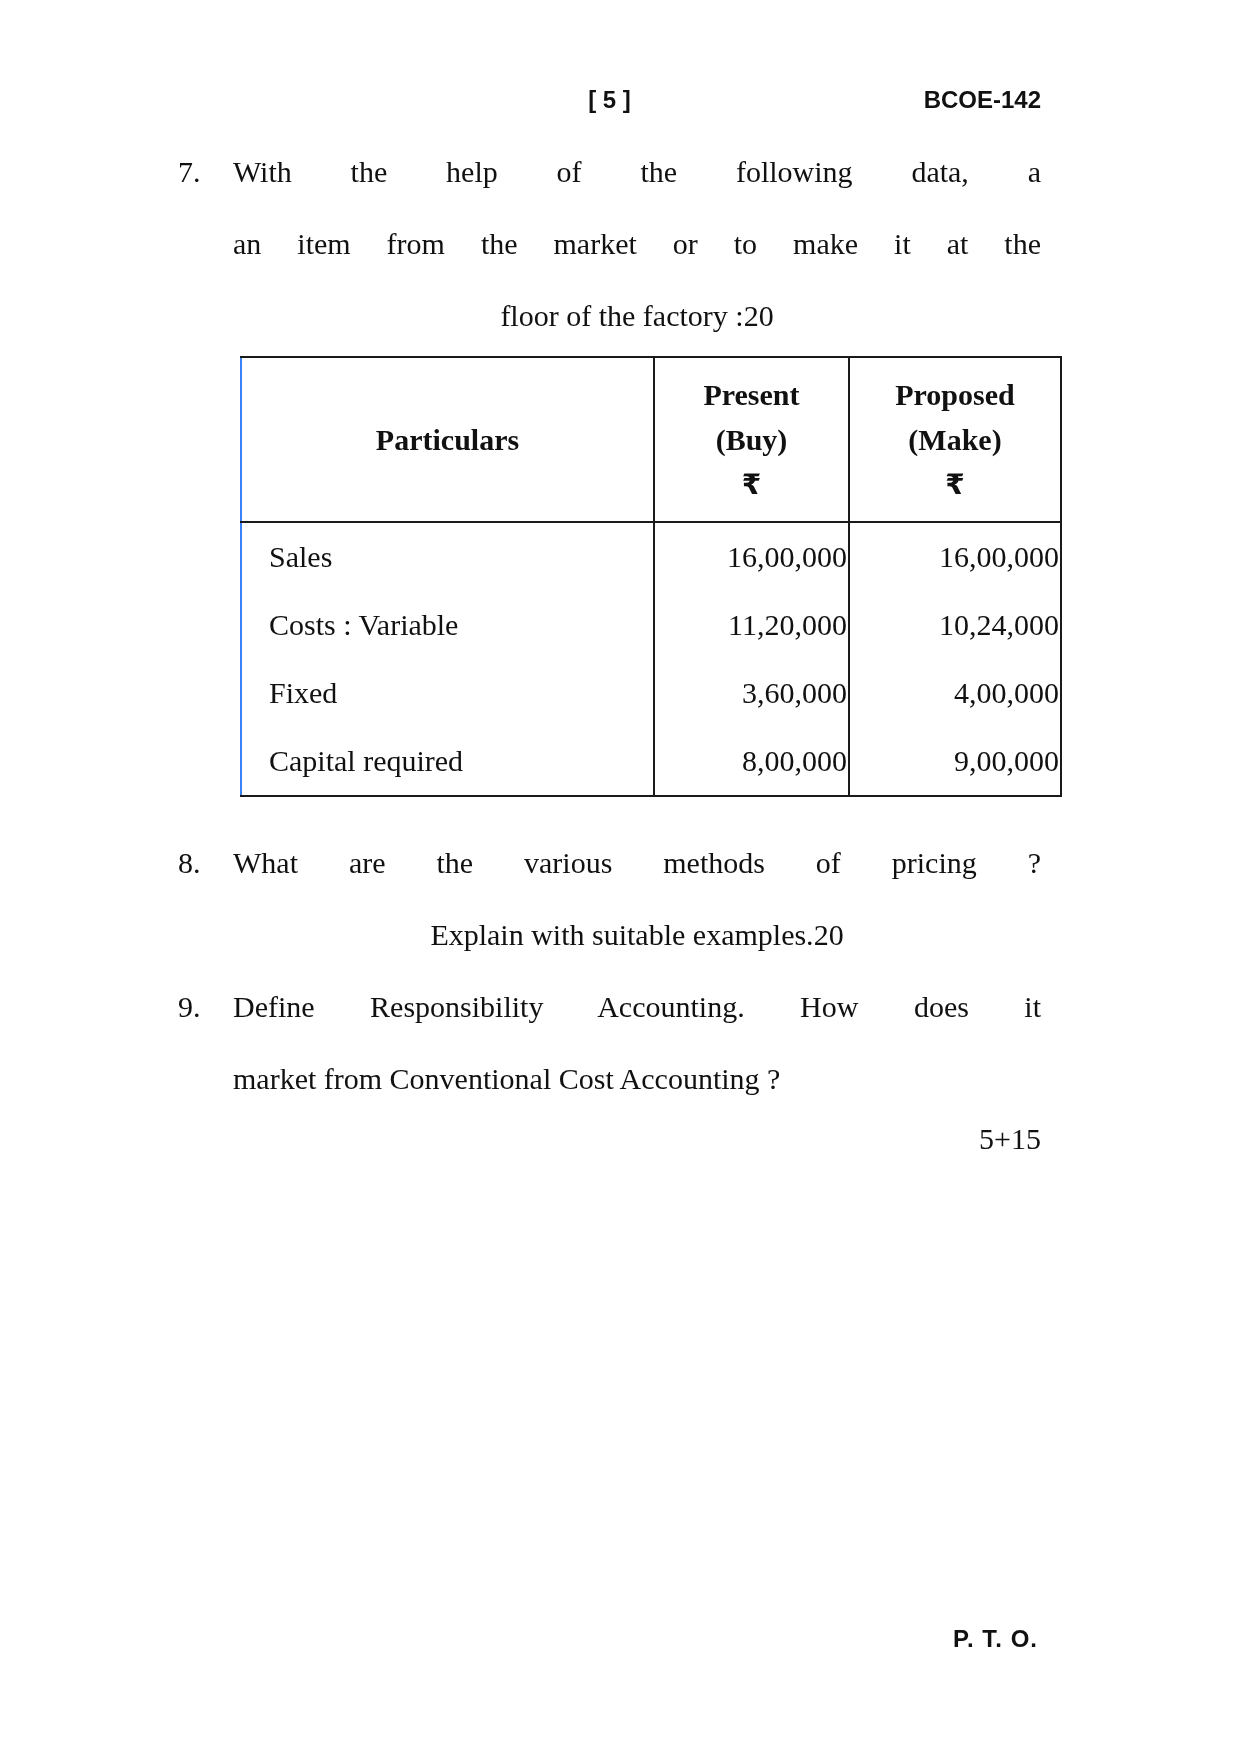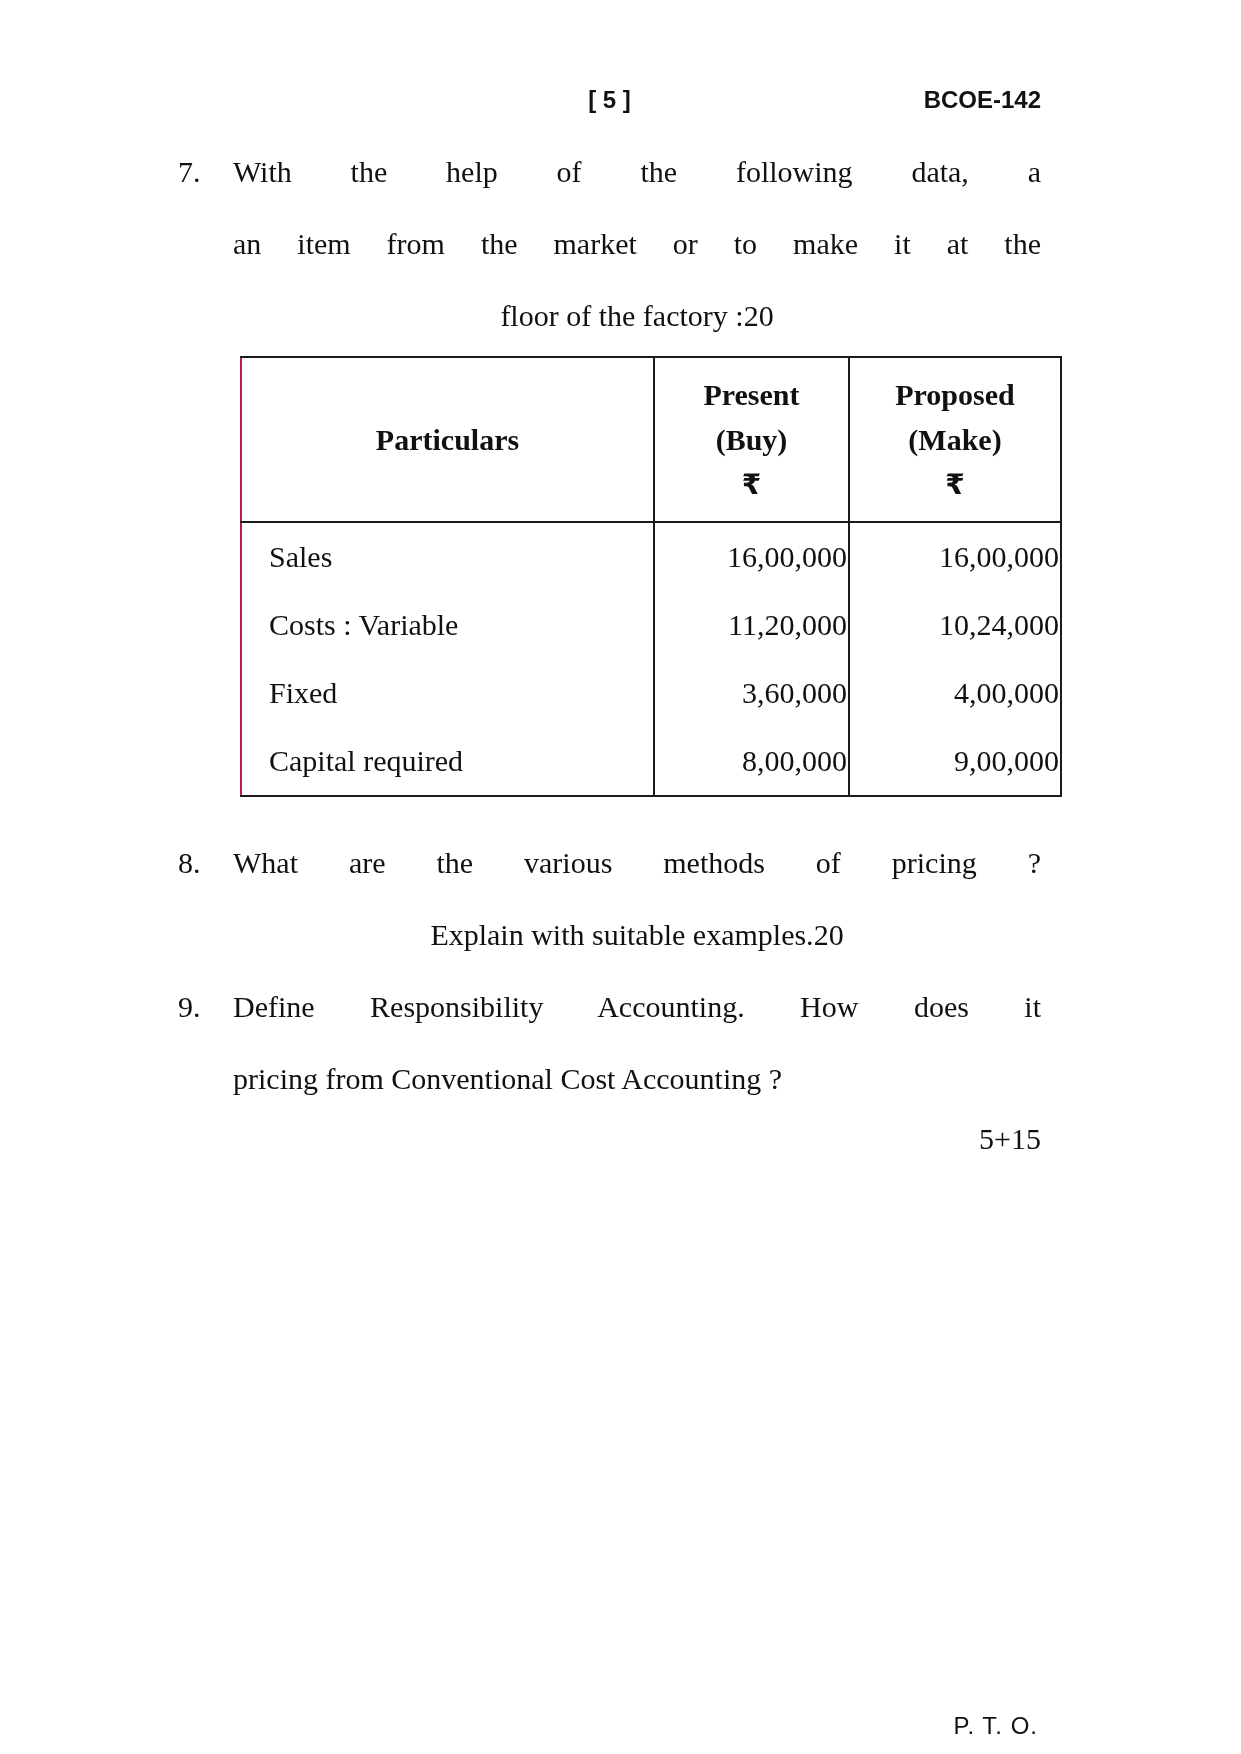--- a/index.html
+++ b/index.html
@@ -40,42 +40,42 @@
   .marks-line { text-align:right; margin-top:-12px; }
 
   table.cost-table {
     border-collapse:collapse; table-layout:fixed;
     margin:4px 0 0 7px; width:820px;
   }
   .cost-table col.c1 { width:413px; }
   .cost-table col.c2 { width:195px; }
   .cost-table col.c3 { width:212px; }
   .cost-table th, .cost-table td {
-    border-left:2px solid #be185d; border-right:2px solid #1a1a1a;
+    border-left:2px solid #3b82f6; border-right:2px solid #1a1a1a;
     font-size:30px;
   }
   .cost-table thead th {
     border-top:2px solid #1a1a1a; border-bottom:2px solid #1a1a1a;
     font-weight:bold; text-align:center; vertical-align:middle;
     line-height:45px; padding:14px 0;
   }
   .cost-table tbody td {
     border-top:none; border-bottom:none;
     height:66px; vertical-align:middle; line-height:34px;
   }
   .cost-table tbody tr:last-child td { border-bottom:2px solid #1a1a1a; }
   .cell-part { text-align:left; padding-left:27px; }
   .cell-part.indent { }
   .cell-num { text-align:right; }
   .rupee { font-family:"DejaVu Sans","Liberation Sans",sans-serif; font-weight:bold; font-size:28px; }
 
   .pto {
-    position:absolute; top:1712px; right:203px;
+    position:absolute; top:1625px; right:203px;
     font-family:"Liberation Sans","DejaVu Sans",sans-serif;
-    font-weight:normal; font-size:24px; letter-spacing:1px;
+    font-weight:bold; font-size:24px; letter-spacing:1px;
   }
 </style>
 </head>
 <body>
 
 <div class="content">
 
   <div class="page-head">
     <div class="page-number">[ 5 ]</div>
     <div class="paper-code">BCOE-142</div>
@@ -148,20 +148,20 @@
         <span>Explain with suitable examples.</span>
         <span class="marks">20</span>
       </div>
     </div>
   </section>
 
   <section class="question q9">
     <div class="qnum">9.</div>
     <div class="qbody">
       <div class="line stretch">Define Responsibility Accounting. How does it</div>
-      <div class="line">pricing from Conventional Cost Accounting ?</div>
+      <div class="line">market from Conventional Cost Accounting ?</div>
       <div class="marks-line">5+15</div>
     </div>
   </section>
 
 </div>
 
 <div class="pto">P. T. O.</div>
 
 </body></html>

